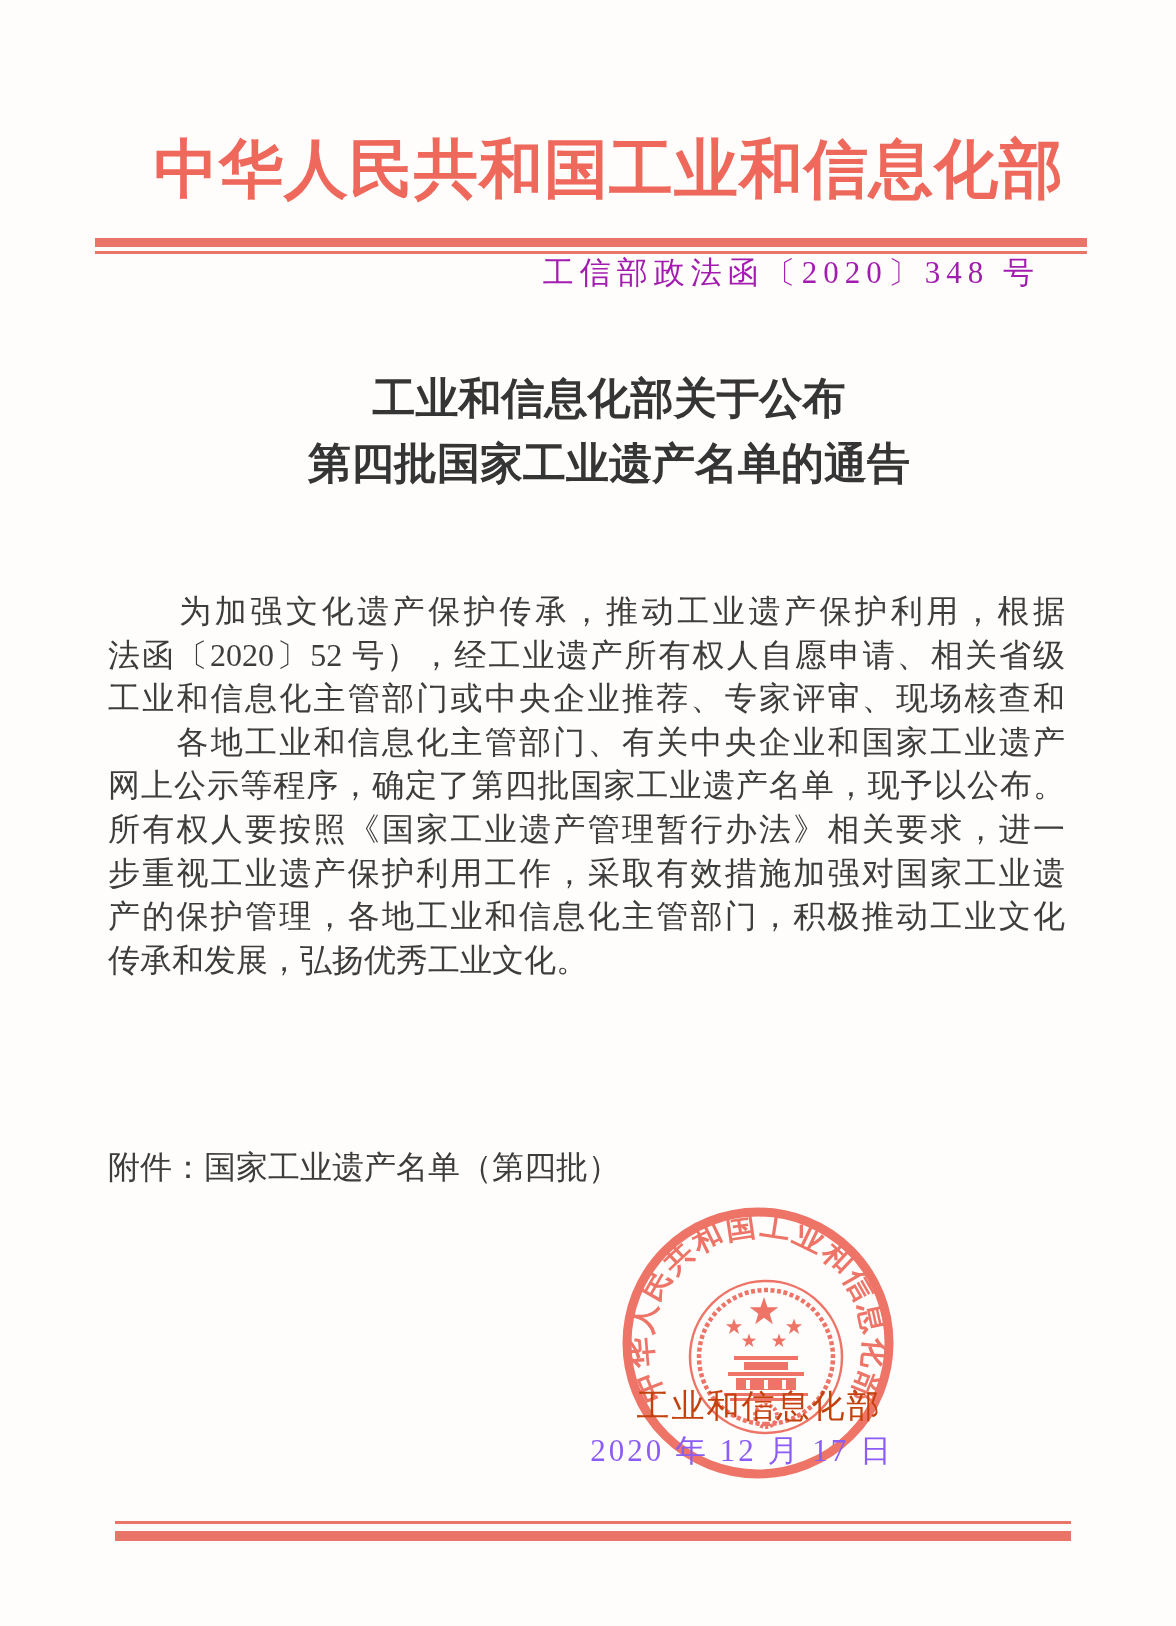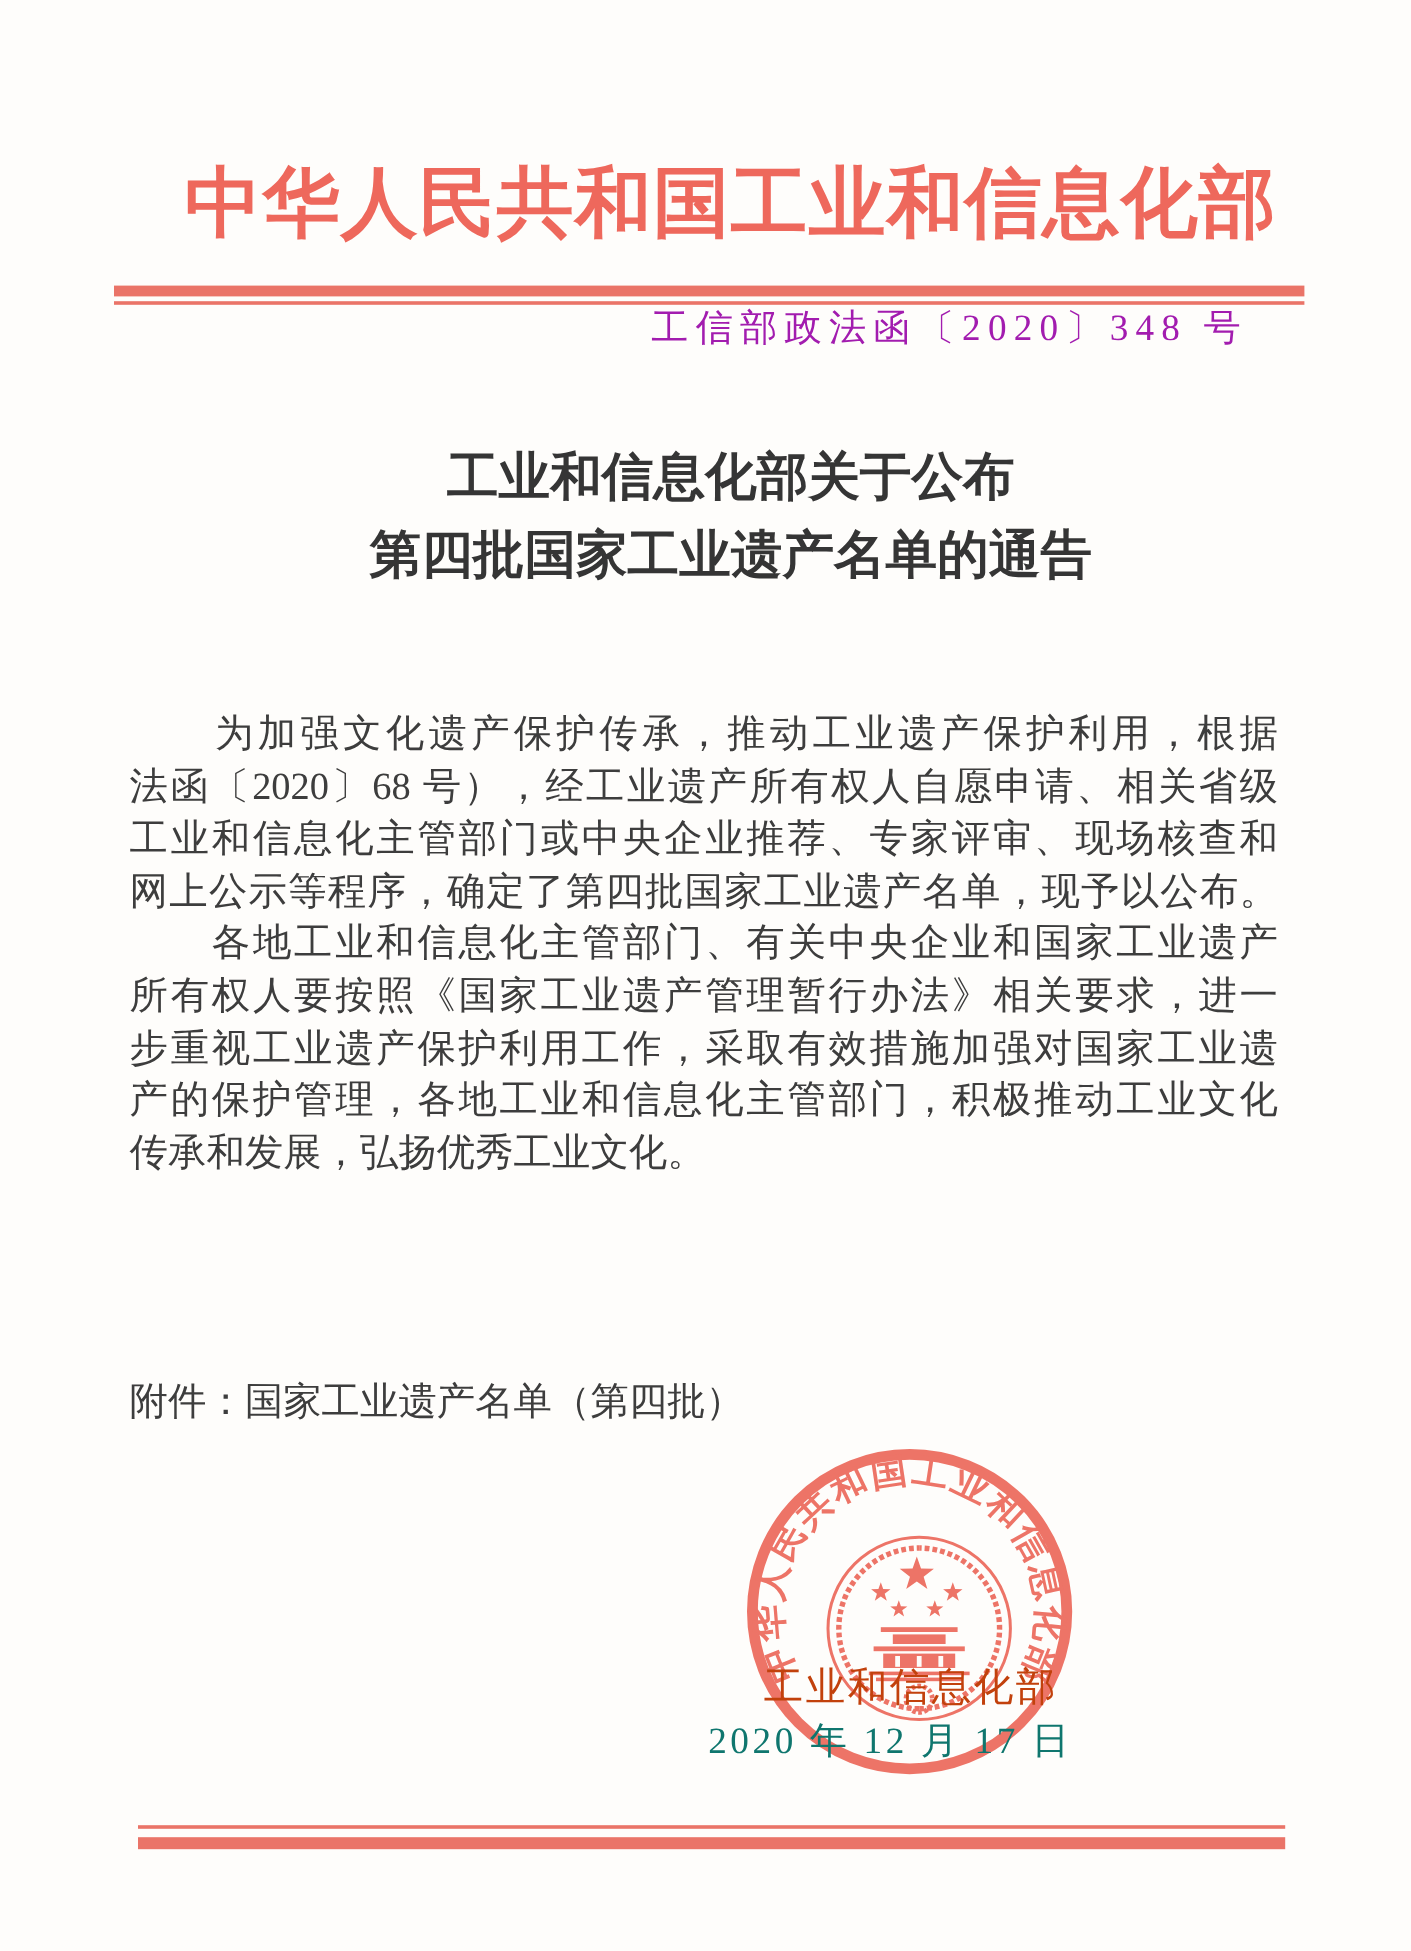--- a/index.html
+++ b/index.html
@@ -48,21 +48,21 @@
     font-size:32px;color:#3d3d3d;
   }
   .seal{position:absolute;left:618px;top:1204px;width:280px;height:280px;}
   .signature{
     position:absolute;top:1384px;left:620px;width:278px;
     text-align:center;font-size:33px;letter-spacing:2px;color:#c2410c;
     white-space:nowrap;
   }
   .issue-date{
     position:absolute;top:1430px;left:480px;width:524px;
-    text-align:center;font-size:31px;letter-spacing:3px;color:#0f766e;
+    text-align:center;font-size:31px;letter-spacing:3px;color:#8b5cf6;
     white-space:nowrap;
   }
 </style>
 </head>
 <body>
 
 <div class="page">
 
   <div class="ministry">中华人民共和国工业和信息化部</div>
 
@@ -71,24 +71,24 @@
 
   <div class="docnum">工信部政法函〔2020〕348 号</div>
 
   <div class="title">
     <div>工业和信息化部关于公布</div>
     <div>第四批国家工业遗产名单的通告</div>
   </div>
 
   <div class="bodytext">
     <div class="line">　　为加强文化遗产保护传承，推动工业遗产保护利用，根据</div>
-    <div class="line">法函〔2020〕68 号），经工业遗产所有权人自愿申请、相关省级</div>
+    <div class="line">法函〔2020〕52 号），经工业遗产所有权人自愿申请、相关省级</div>
     <div class="line">工业和信息化主管部门或中央企业推荐、专家评审、现场核查和</div>
+    <div class="line">　　各地工业和信息化主管部门、有关中央企业和国家工业遗产</div>
     <div class="line">网上公示等程序，确定了第四批国家工业遗产名单，现予以公布。</div>
-    <div class="line">　　各地工业和信息化主管部门、有关中央企业和国家工业遗产</div>
     <div class="line">所有权人要按照《国家工业遗产管理暂行办法》相关要求，进一</div>
     <div class="line">步重视工业遗产保护利用工作，采取有效措施加强对国家工业遗</div>
     <div class="line">产的保护管理，各地工业和信息化主管部门，积极推动工业文化</div>
     <div class="line no-just">传承和发展，弘扬优秀工业文化。</div>
   </div>
 
   <div class="attachment">附件：国家工业遗产名单（第四批）</div>
 
   <svg class="seal" viewBox="0 0 280 280">
     <g stroke="#ec6a5c" fill="#ec6a5c" opacity="0.93">

